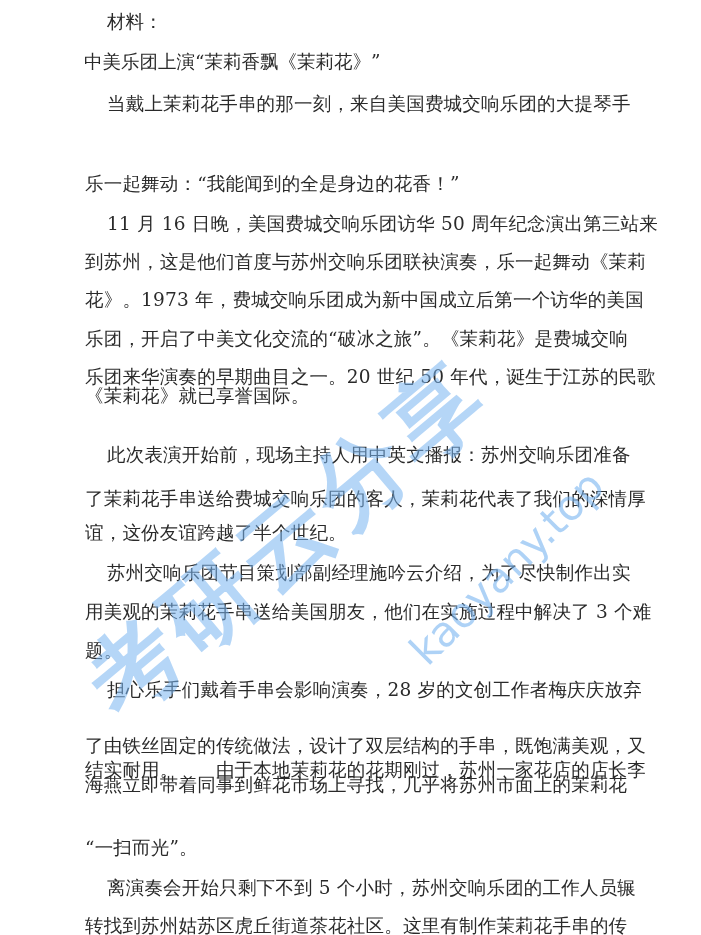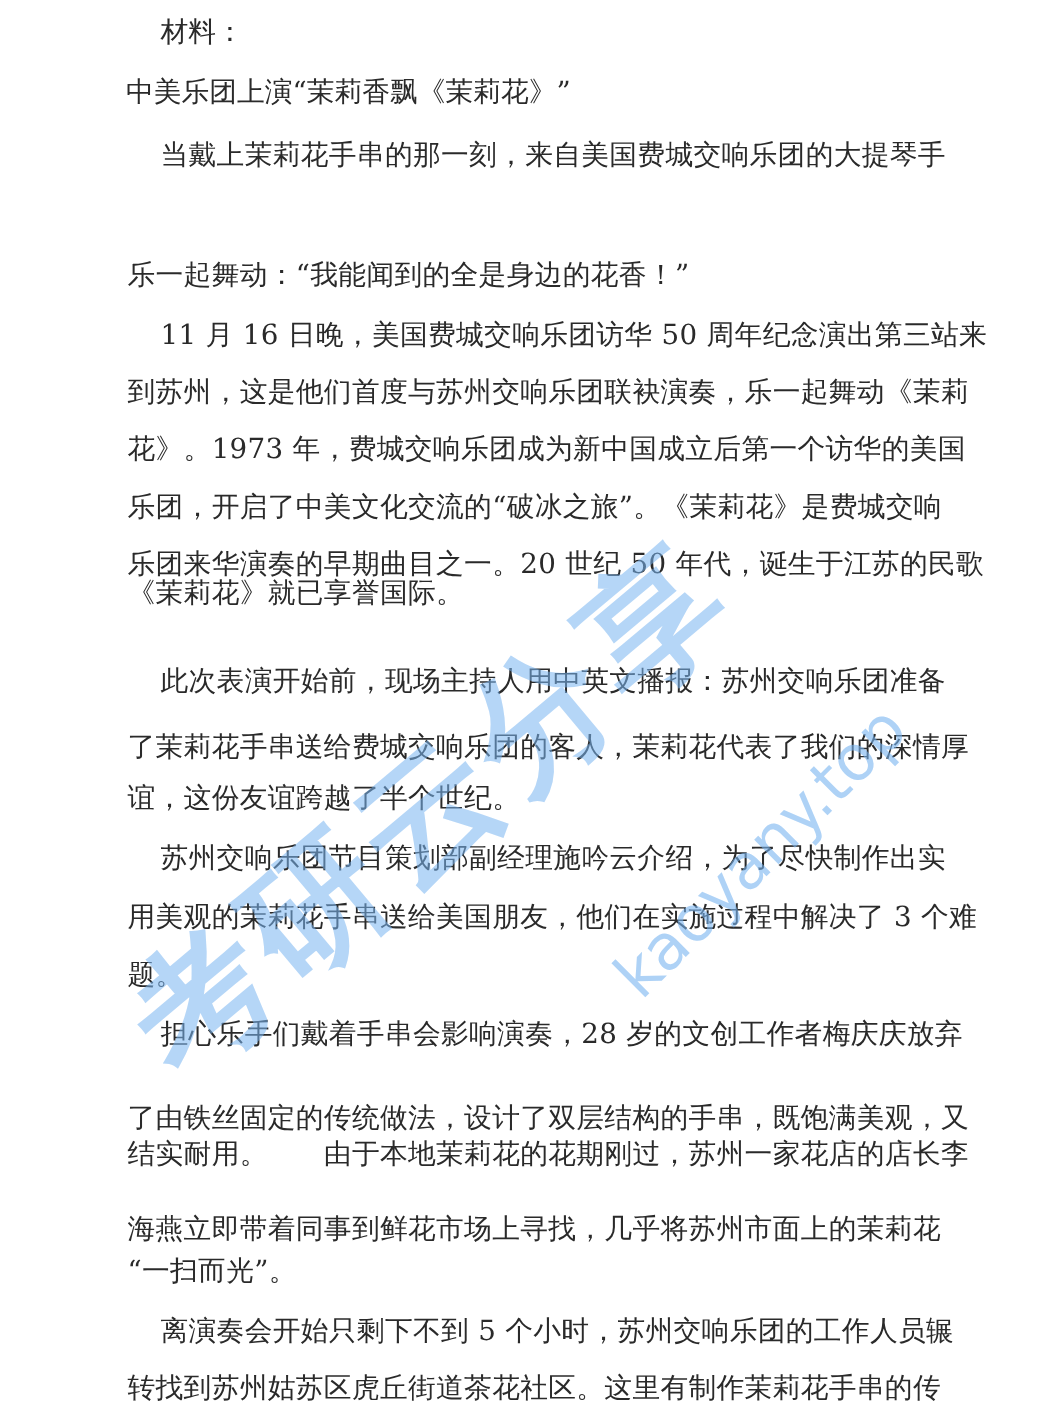--- a/index.html
+++ b/index.html
@@ -99,21 +99,21 @@
   <div class="line" style="top:487px">了茉莉花手串送给费城交响乐团的客人，茉莉花代表了我们的深情厚</div>
   <div class="line" style="top:521px">谊，这份友谊跨越了半个世纪。</div>
 
   <div class="line indent" style="top:561px">苏州交响乐团节目策划部副经理施吟云介绍，为了尽快制作出实</div>
   <div class="line" style="top:600px">用美观的茉莉花手串送给美国朋友，他们在实施过程中解决了 3 个难</div>
   <div class="line" style="top:639px">题。</div>
 
   <div class="line indent" style="top:678px">担心乐手们戴着手串会影响演奏，28 岁的文创工作者梅庆庆放弃</div>
   <div class="line" style="top:734px">了由铁丝固定的传统做法，设计了双层结构的手串，既饱满美观，又</div>
   <div class="line" style="top:758px">结实耐用。　　由于本地茉莉花的花期刚过，苏州一家花店的店长李</div>
-  <div class="line" style="top:808px">海燕立即带着同事到鲜花市场上寻找，几乎将苏州市面上的茉莉花</div>
+  <div class="line" style="top:773px">海燕立即带着同事到鲜花市场上寻找，几乎将苏州市面上的茉莉花</div>
   <div class="line" style="top:836px">“一扫而光”。</div>
 
   <div class="line indent" style="top:876px">离演奏会开始只剩下不到 5 个小时，苏州交响乐团的工作人员辗</div>
   <div class="line" style="top:914px">转找到苏州姑苏区虎丘街道茶花社区。这里有制作茉莉花手串的传</div>
 
   <div class="watermark wm-cn">考研云分享</div>
   <div class="watermark wm-url">kaoyany.top</div>
 </div>
 
 </body></html>

